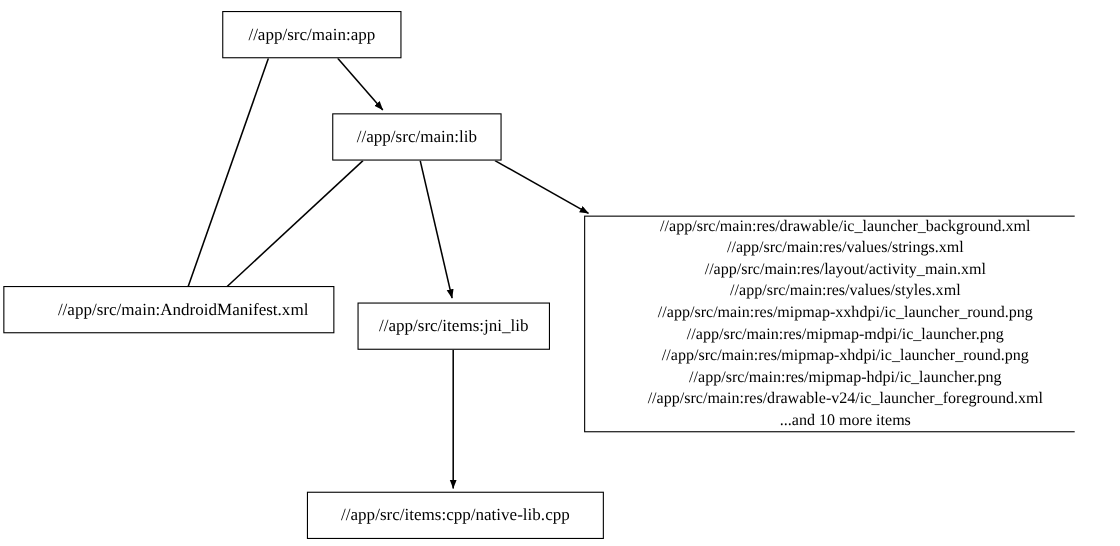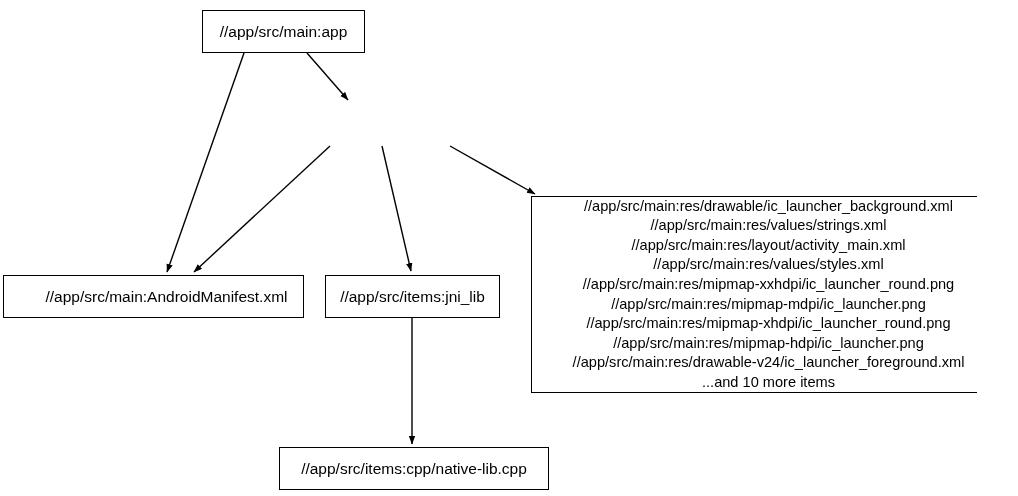--- a/index.html
+++ b/index.html
@@ -6,21 +6,21 @@
     margin: 0;
     padding: 0;
     background: #ffffff;
   }
   #canvas {
     position: relative;
     width: 977px;
     height: 496px;
     background: #ffffff;
     overflow: hidden;
-    font-family: Liberation Sans, sans-serif;
+    font-family: Liberation Serif, serif;
   }
   .edge-layer {
     position: absolute;
     left: 0;
     top: 0;
     width: 1018px;
     height: 496px;
   }
   .node {
     position: absolute;
@@ -79,22 +79,25 @@
     </g>
     <g>
       <line x1="412" y1="318" x2="412" y2="444" stroke="#000000" stroke-width="1.4" marker-end="url(#arrowhead)"></line>
     </g>
   </svg>
 
   <div class="node" style="left:202px; top:10px; width:163px; height:43px;">
     <span class="node-label">//app/src/main:app</span>
   </div>
 
+  <div class="node" style="left:302px; top:103px; width:154px; height:43px;">
+    <span class="node-label">//app/src/main:lib</span>
+  </div>
 
-  <div class="node" style="left:3px; top:275px; width:301px; height:43px;padding-left:26px;">
+  <div class="node" style="left:3px; top:260px; width:301px; height:43px;padding-left:26px;">
     <span class="node-label">//app/src/main:AndroidManifest.xml</span>
   </div>
 
   <div class="node" style="left:325px; top:275px; width:175px; height:43px;">
     <span class="node-label">//app/src/items:jni_lib</span>
   </div>
 
   <div class="node node-multi" style="left:531px; top:196px; width:475px; height:197px;">
     <span class="node-label">//app/src/main:res/drawable/ic_launcher_background.xml
 //app/src/main:res/values/strings.xml

